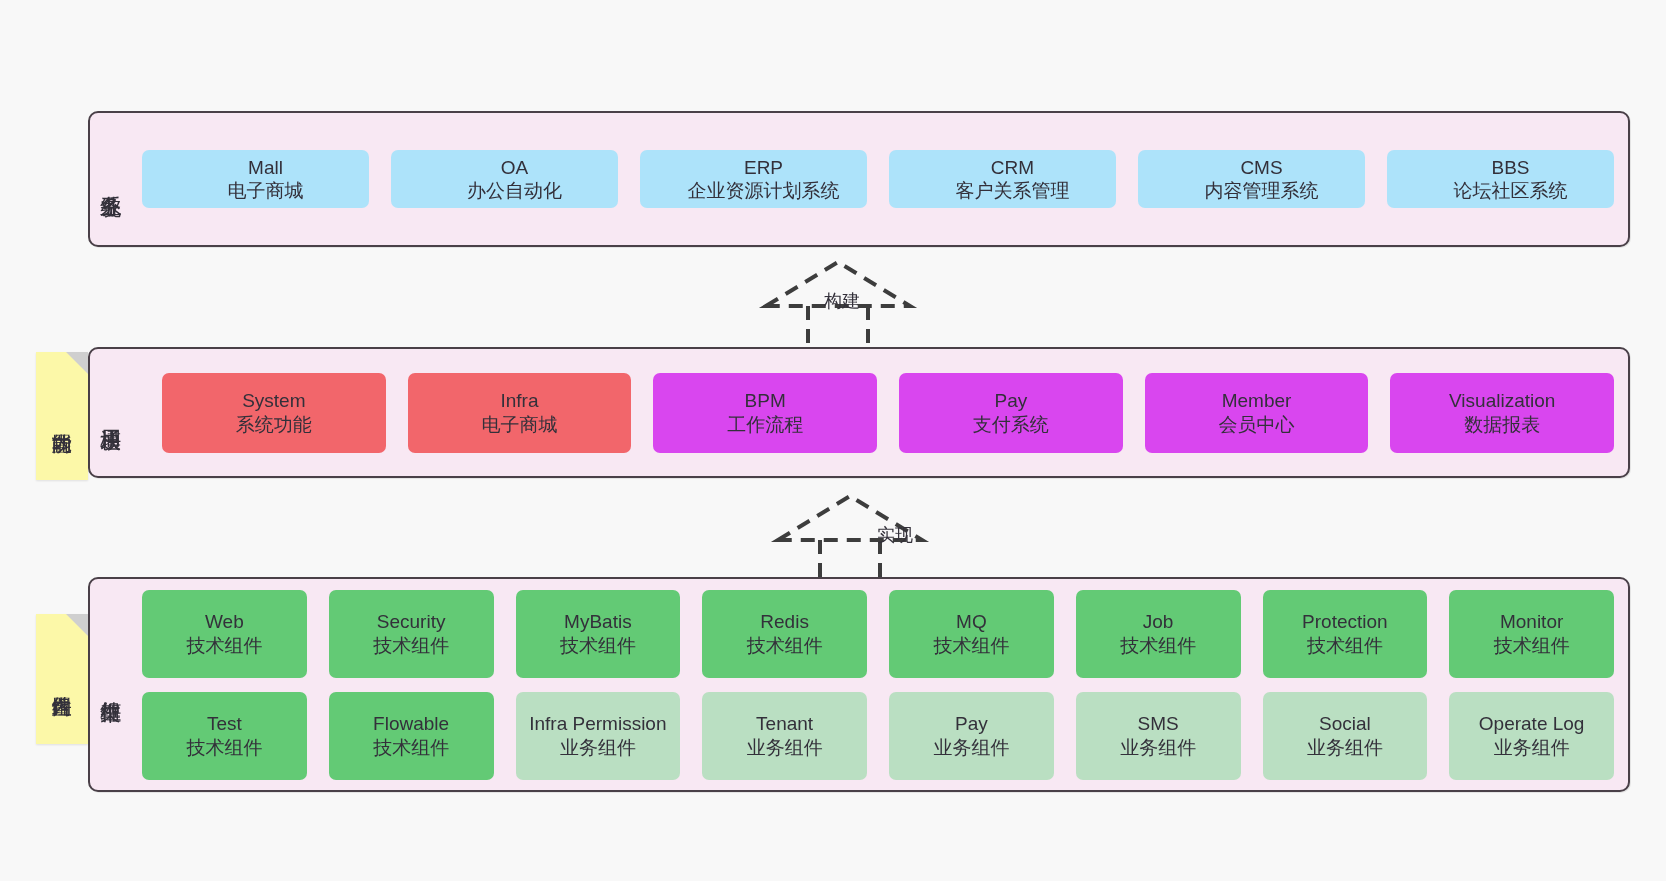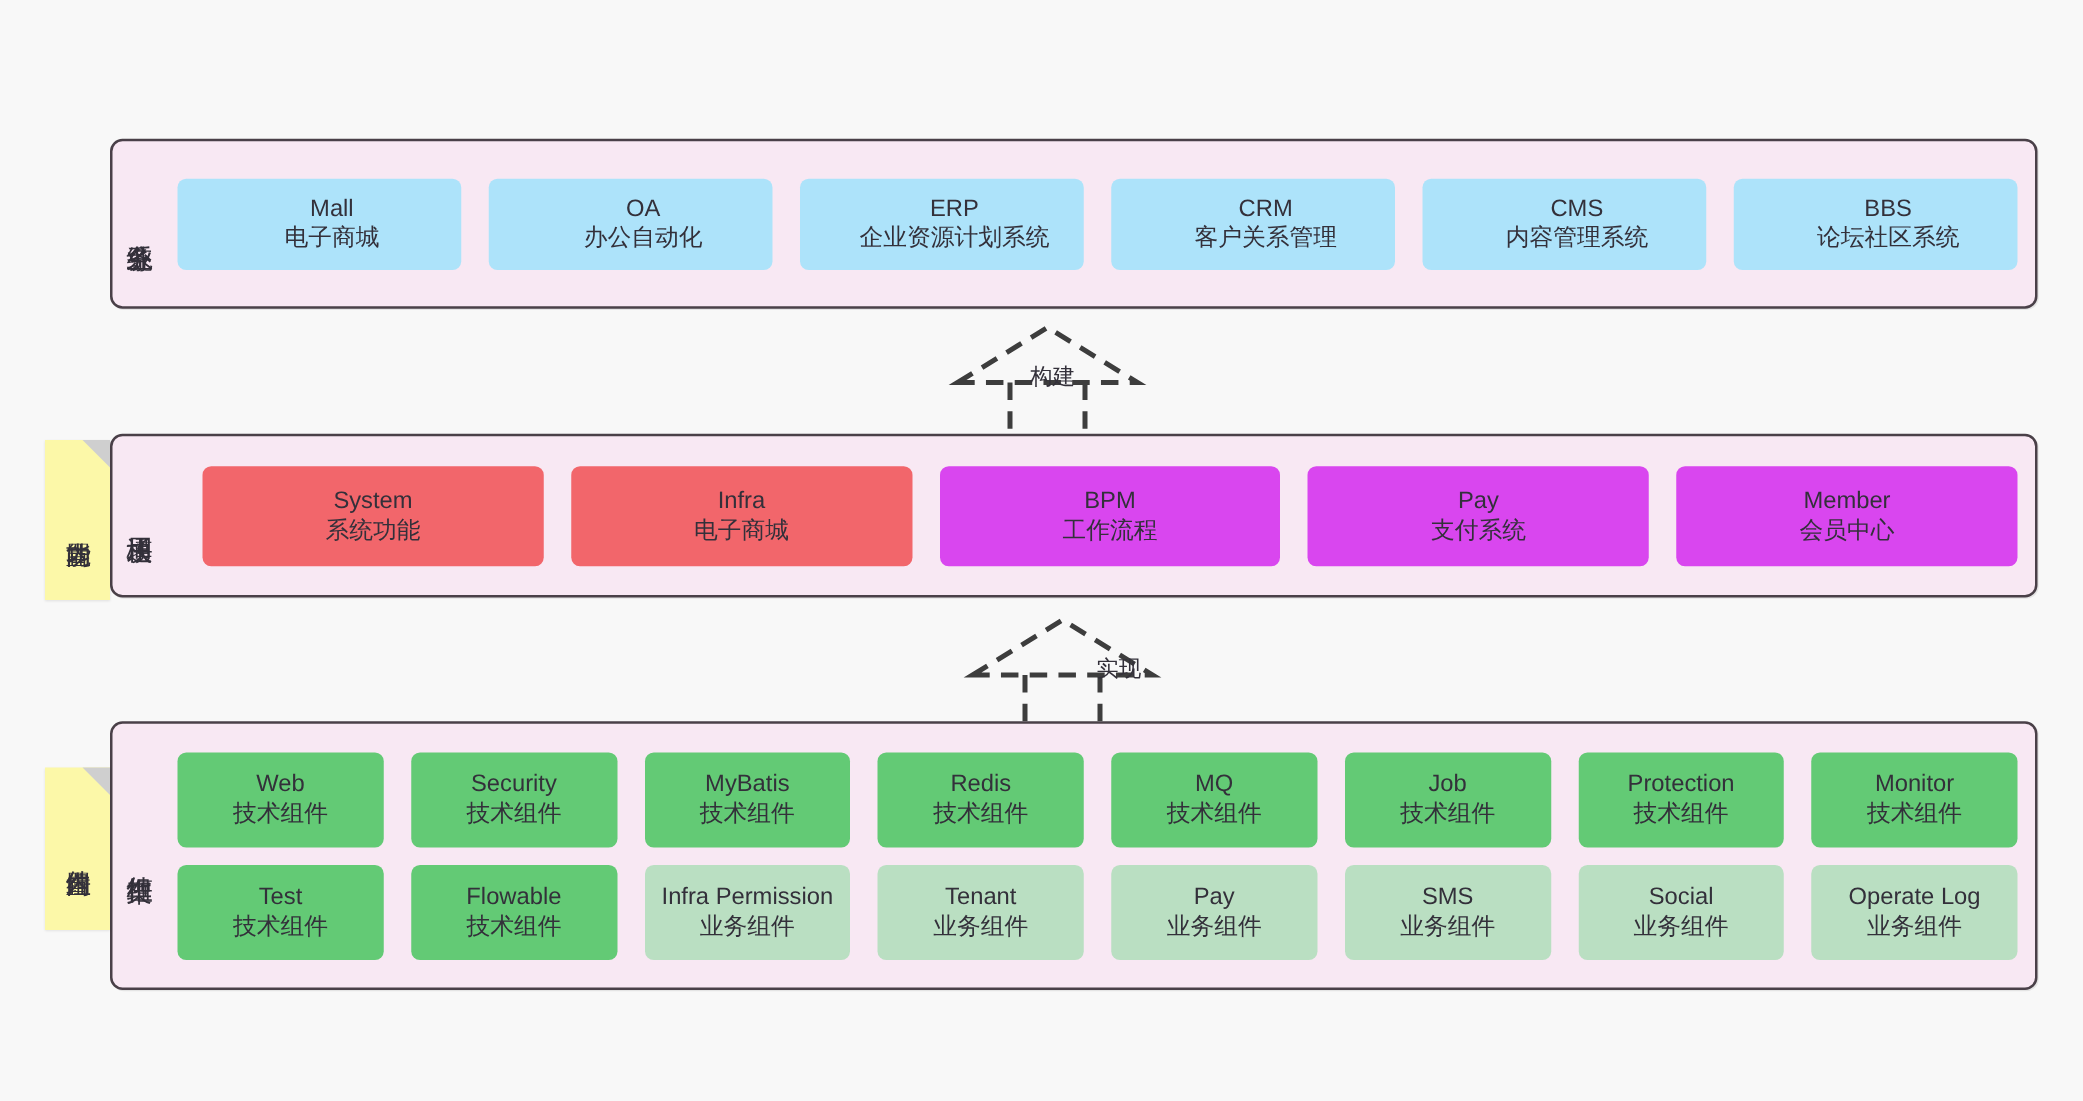--- a/index.html
+++ b/index.html
@@ -84,27 +84,27 @@
 
   
   .c-blue        { background: #ade3fa; }
   .c-red         { background: #f2666b; }
   .c-pink        { background: #d946ef; }
   .c-green       { background: #63ca75; }
   .c-green-light { background: #badfc2; }
 
   
   #layer-business  { left: 88px;  top: 111px; width: 1542px; height: 136px; }
-  #layer-business  .cell { height: 73px; padding-left: 24px; }
+  #layer-business  .cell { height: 58px; padding-left: 24px; }
 
   #layer-common    { left: 88px;  top: 347px; width: 1542px; height: 131px; gap: 20px; }
   #layer-common    .cell { height: 80px; }
 
   #layer-framework { left: 88px;  top: 577px; width: 1542px; height: 215px; }
-  #layer-framework .cell { height: 76px; }
+  #layer-framework .cell { height: 88px; }
 
   
   .note {
     position: absolute;
     width: 52px;
     background: #fcf8a8;
     box-sizing: border-box;
     display: flex;
     align-items: center;
     justify-content: center;
@@ -215,20 +215,24 @@
           <span class="cn">工作流程</span>
         </div>
         <div class="cell c-pink">
           <span class="en">Pay</span>
           <span class="cn">支付系统</span>
         </div>
         <div class="cell c-pink">
           <span class="en">Member</span>
           <span class="cn">会员中心</span>
         </div>
+        <div class="cell c-pink">
+          <span class="en">Visualization</span>
+          <span class="cn">数据报表</span>
+        </div>
       </div>
     </div>
   </div>
 
   <div class="arrow" id="arrow-realize">
     <svg width="160" height="96" viewBox="0 0 160 96" xmlns="http://www.w3.org/2000/svg">
       <path d="M 8 48 L 80 4 L 152 48 Z" fill="#f8f8f8" stroke="#3d3d3d" stroke-width="4" stroke-dasharray="14 9" stroke-linejoin="miter"></path>
       <line x1="50" y1="48" x2="50" y2="96" stroke="#3d3d3d" stroke-width="4" stroke-dasharray="14 9"></line>
       <line x1="110" y1="48" x2="110" y2="96" stroke="#3d3d3d" stroke-width="4" stroke-dasharray="14 9"></line>
     </svg>

